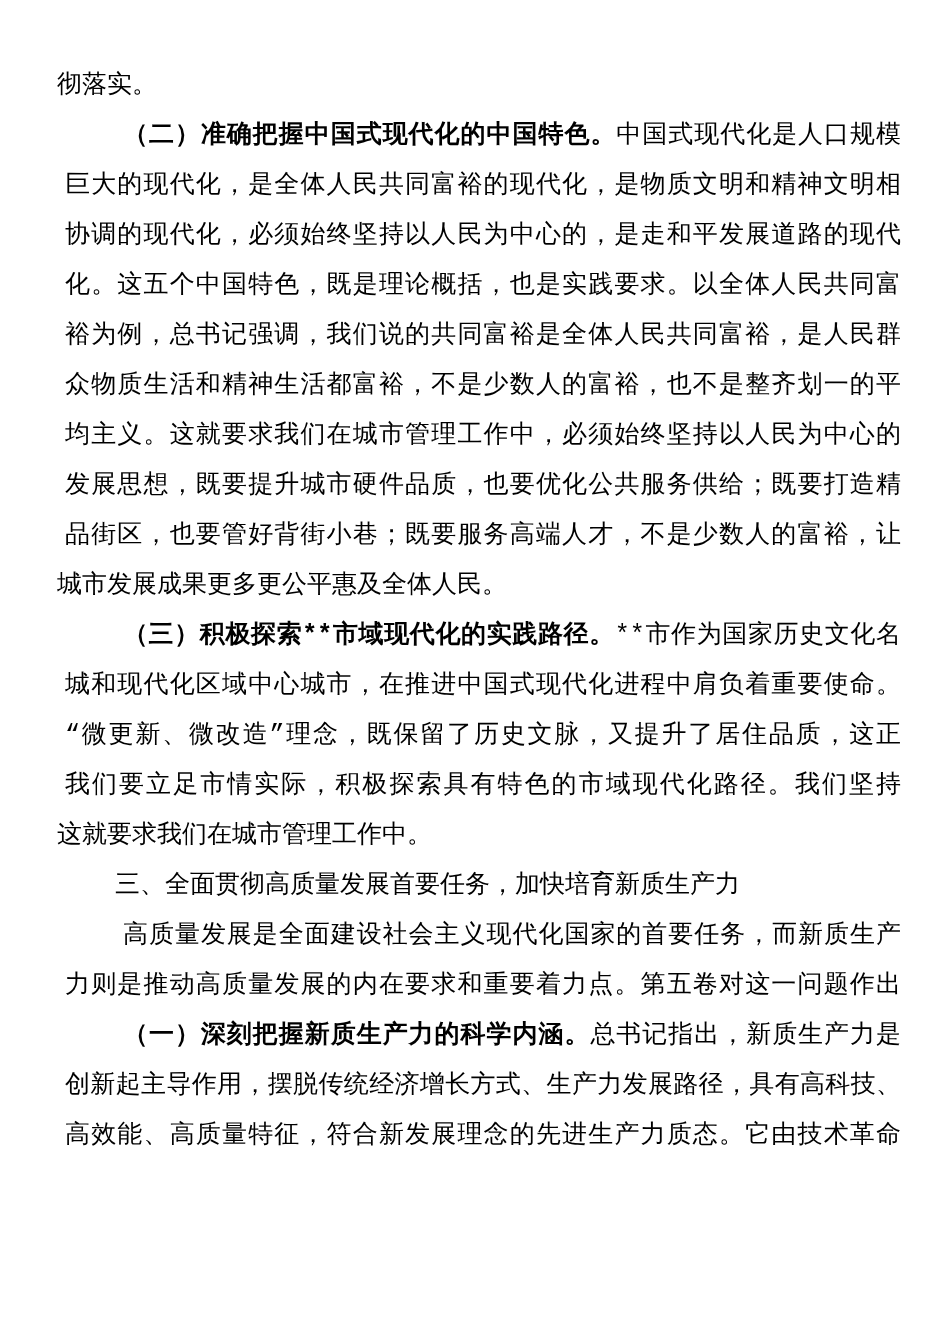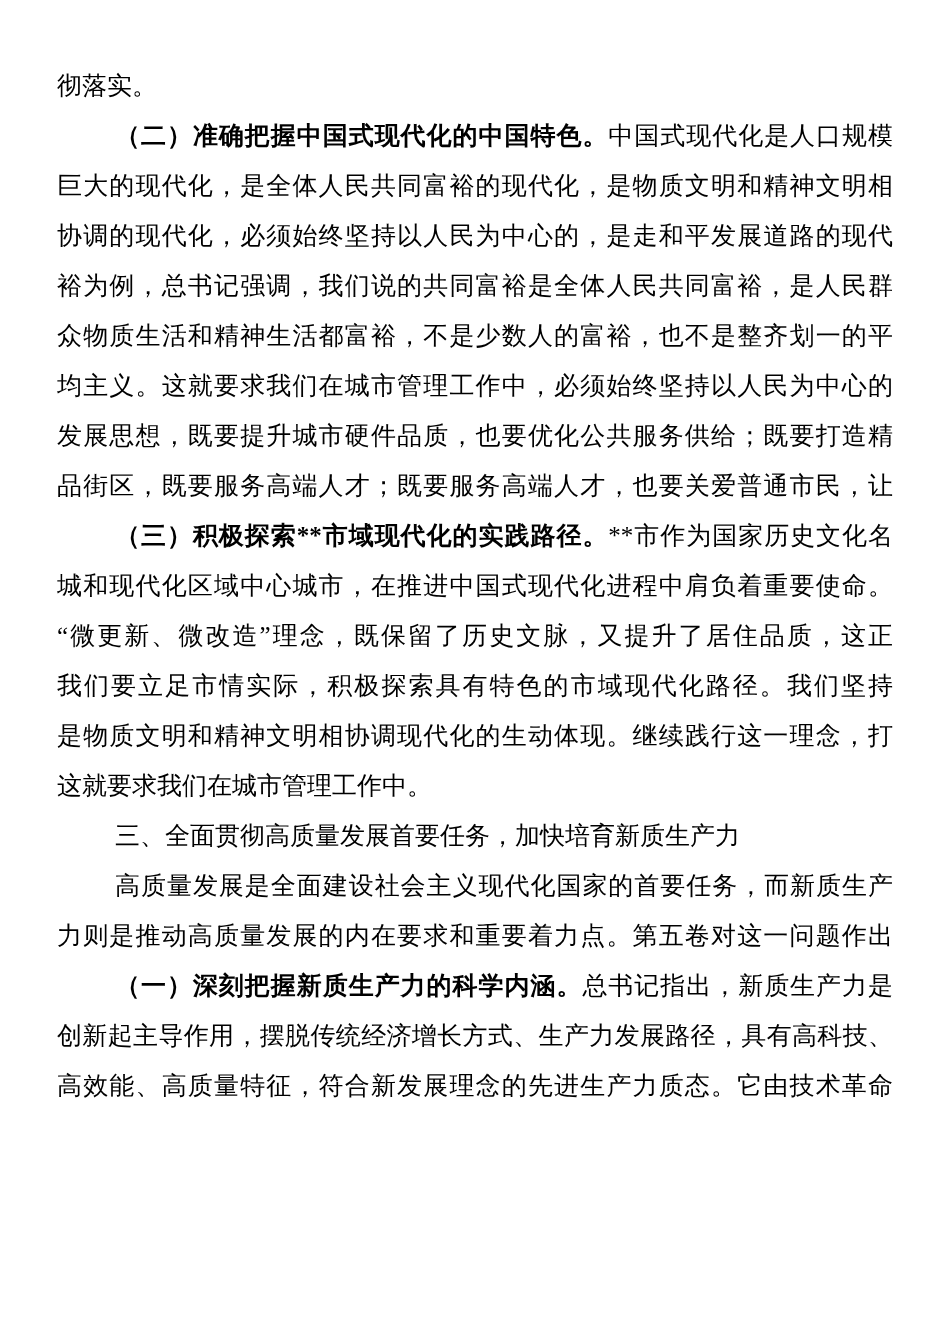--- a/index.html
+++ b/index.html
@@ -12,61 +12,63 @@
     width: 950px;
     height: 1344px;
     background: #ffffff;
     overflow: hidden;
   }
   .doc-body {
     position: absolute;
     left: 57px;
     top: 61px;
     width: 836px;
-    font-family: Liberation Serif, serif;
+    font-family: Liberation Mono, monospace;
     font-size: 25px;
     line-height: 50px;
     color: #000000;
     letter-spacing: 0;
   }
   .line {
     width: 100%;
     white-space: nowrap;
     text-align: justify;
     text-align-last: left;
     text-justify: inter-character;
   }
   .line.j {
     text-align-last: justify;
+    margin-left: 8px;
   }
   .line.ind {
     text-indent: 58px;
   }
   .seg { font-weight: 400; }
   .seg.bold { font-weight: 700; }
 </style>
 </head>
 <body>
 
 <div class="page">
   <div class="doc-body">
       <div class="line"><span class="seg">彻落实。</span></div>
       <div class="line j ind"><span class="seg bold">（二）准确把握中国式现代化的中国特色。</span><span class="seg">中国式现代化是人口规模</span></div>
       <div class="line j"><span class="seg">巨大的现代化，是全体人民共同富裕的现代化，是物质文明和精神文明相</span></div>
       <div class="line j"><span class="seg">协调的现代化，必须始终坚持以人民为中心的，是走和平发展道路的现代</span></div>
+      <div class="line j"><span class="seg">化。这五个中国特色，既是理论概括，也是实践要求。以全体人民共同富</span></div>
       <div class="line j"><span class="seg">裕为例，总书记强调，我们说的共同富裕是全体人民共同富裕，是人民群</span></div>
       <div class="line j"><span class="seg">众物质生活和精神生活都富裕，不是少数人的富裕，也不是整齐划一的平</span></div>
       <div class="line j"><span class="seg">均主义。这就要求我们在城市管理工作中，必须始终坚持以人民为中心的</span></div>
       <div class="line j"><span class="seg">发展思想，既要提升城市硬件品质，也要优化公共服务供给；既要打造精</span></div>
-      <div class="line j"><span class="seg">品街区，既要服务高端人才；既要服务高端人才，也要关爱普通市民，让</span></div>
+      <div class="line j"><span class="seg">品街区，也要管好背街小巷；既要服务高端人才，不是少数人的富裕，让</span></div>
+      <div class="line"><span class="seg">城市发展成果更多更公平惠及全体人民。</span></div>
       <div class="line j ind"><span class="seg bold">（三）积极探索**市域现代化的实践路径。</span><span class="seg">**市作为国家历史文化名</span></div>
       <div class="line j"><span class="seg">城和现代化区域中心城市，在推进中国式现代化进程中肩负着重要使命。</span></div>
       <div class="line j"><span class="seg">“微更新、微改造”理念，既保留了历史文脉，又提升了居住品质，这正</span></div>
       <div class="line j"><span class="seg">我们要立足市情实际，积极探索具有特色的市域现代化路径。我们坚持</span></div>
-      <div class="line j"><span class="seg">是物质文明和精神文明相协调现代化的生动体现。继续践行这一理念，打</span></div>
       <div class="line"><span class="seg">这就要求我们在城市管理工作中。</span></div>
       <div class="line ind"><span class="seg">三、全面贯彻高质量发展首要任务，加快培育新质生产力</span></div>
       <div class="line j ind"><span class="seg">高质量发展是全面建设社会主义现代化国家的首要任务，而新质生产</span></div>
       <div class="line j"><span class="seg">力则是推动高质量发展的内在要求和重要着力点。第五卷对这一问题作出</span></div>
       <div class="line j ind"><span class="seg bold">（一）深刻把握新质生产力的科学内涵。</span><span class="seg">总书记指出，新质生产力是</span></div>
       <div class="line j"><span class="seg">创新起主导作用，摆脱传统经济增长方式、生产力发展路径，具有高科技、</span></div>
       <div class="line j"><span class="seg">高效能、高质量特征，符合新发展理念的先进生产力质态。它由技术革命</span></div>
     </div>
 </div>
 

